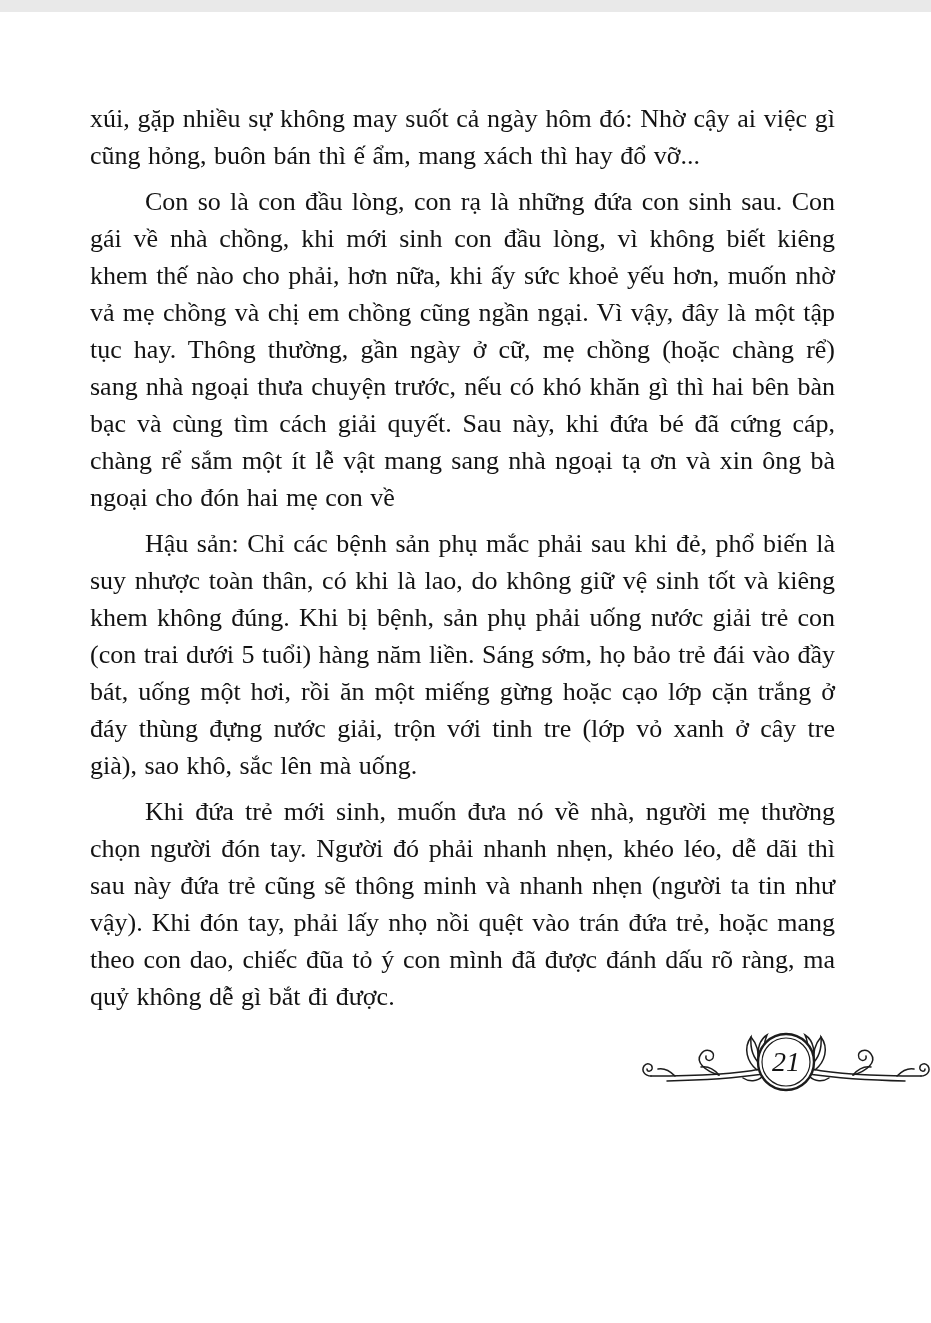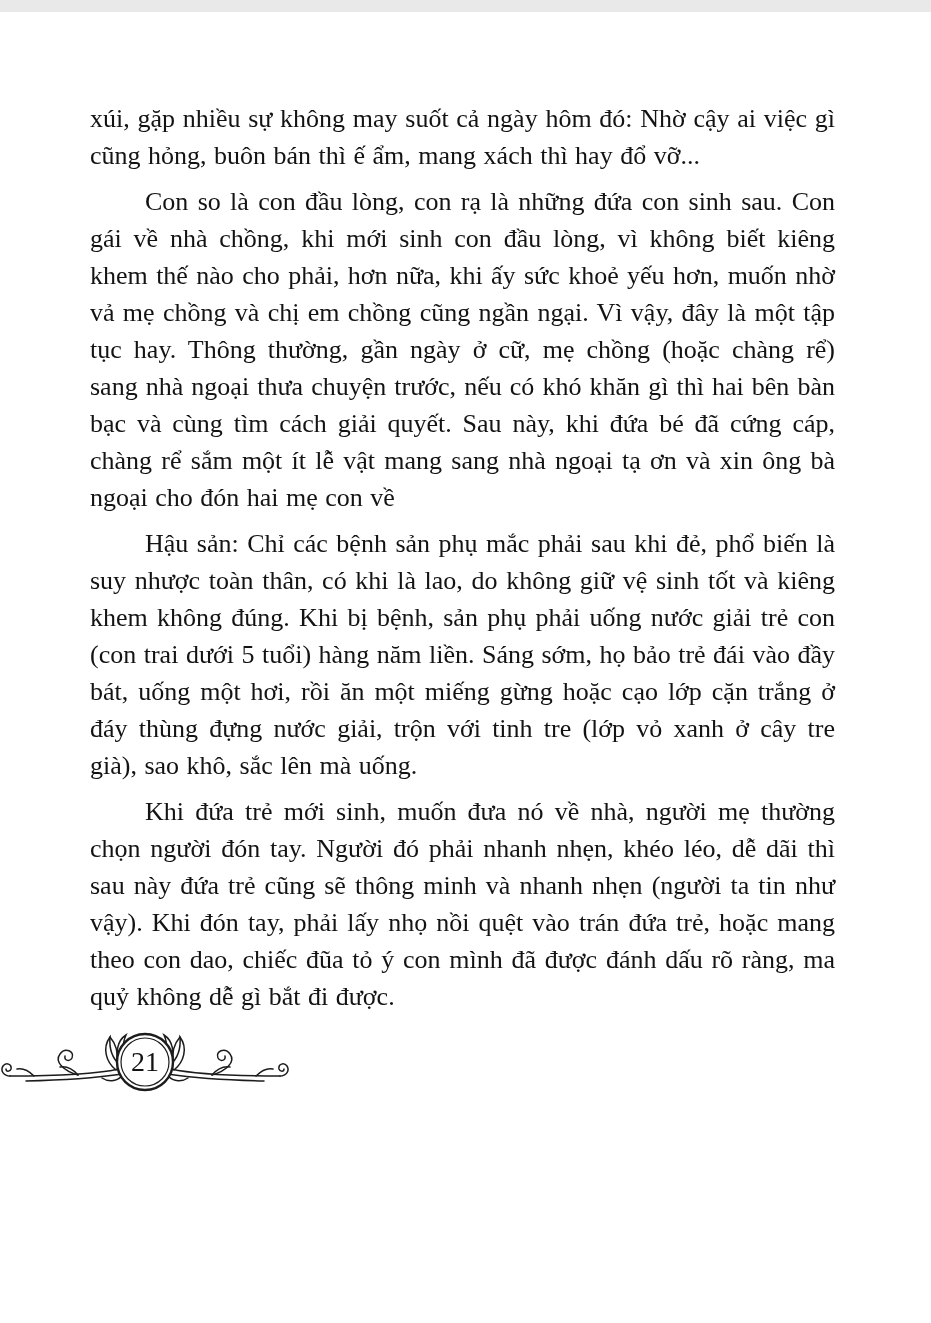--- a/index.html
+++ b/index.html
@@ -21,21 +21,22 @@
     text-align: justify;
   }
   .content p {
     margin: 0 0 9px 0;
     word-spacing: 1px;
   }
   .content p.indent { text-indent: 55px; }
   .footer-ornament {
     margin-top: 6px;
     display: flex;
-    justify-content: flex-start;
+    justify-content: flex-end;
+    font-style: italic;
   }
   .footer-ornament svg { display: block; }
   .page-number-text {
     font-family: "Liberation Serif", "DejaVu Serif", serif;
   }
 </style>
 </head>
 <body>
 
 <div class="page">

